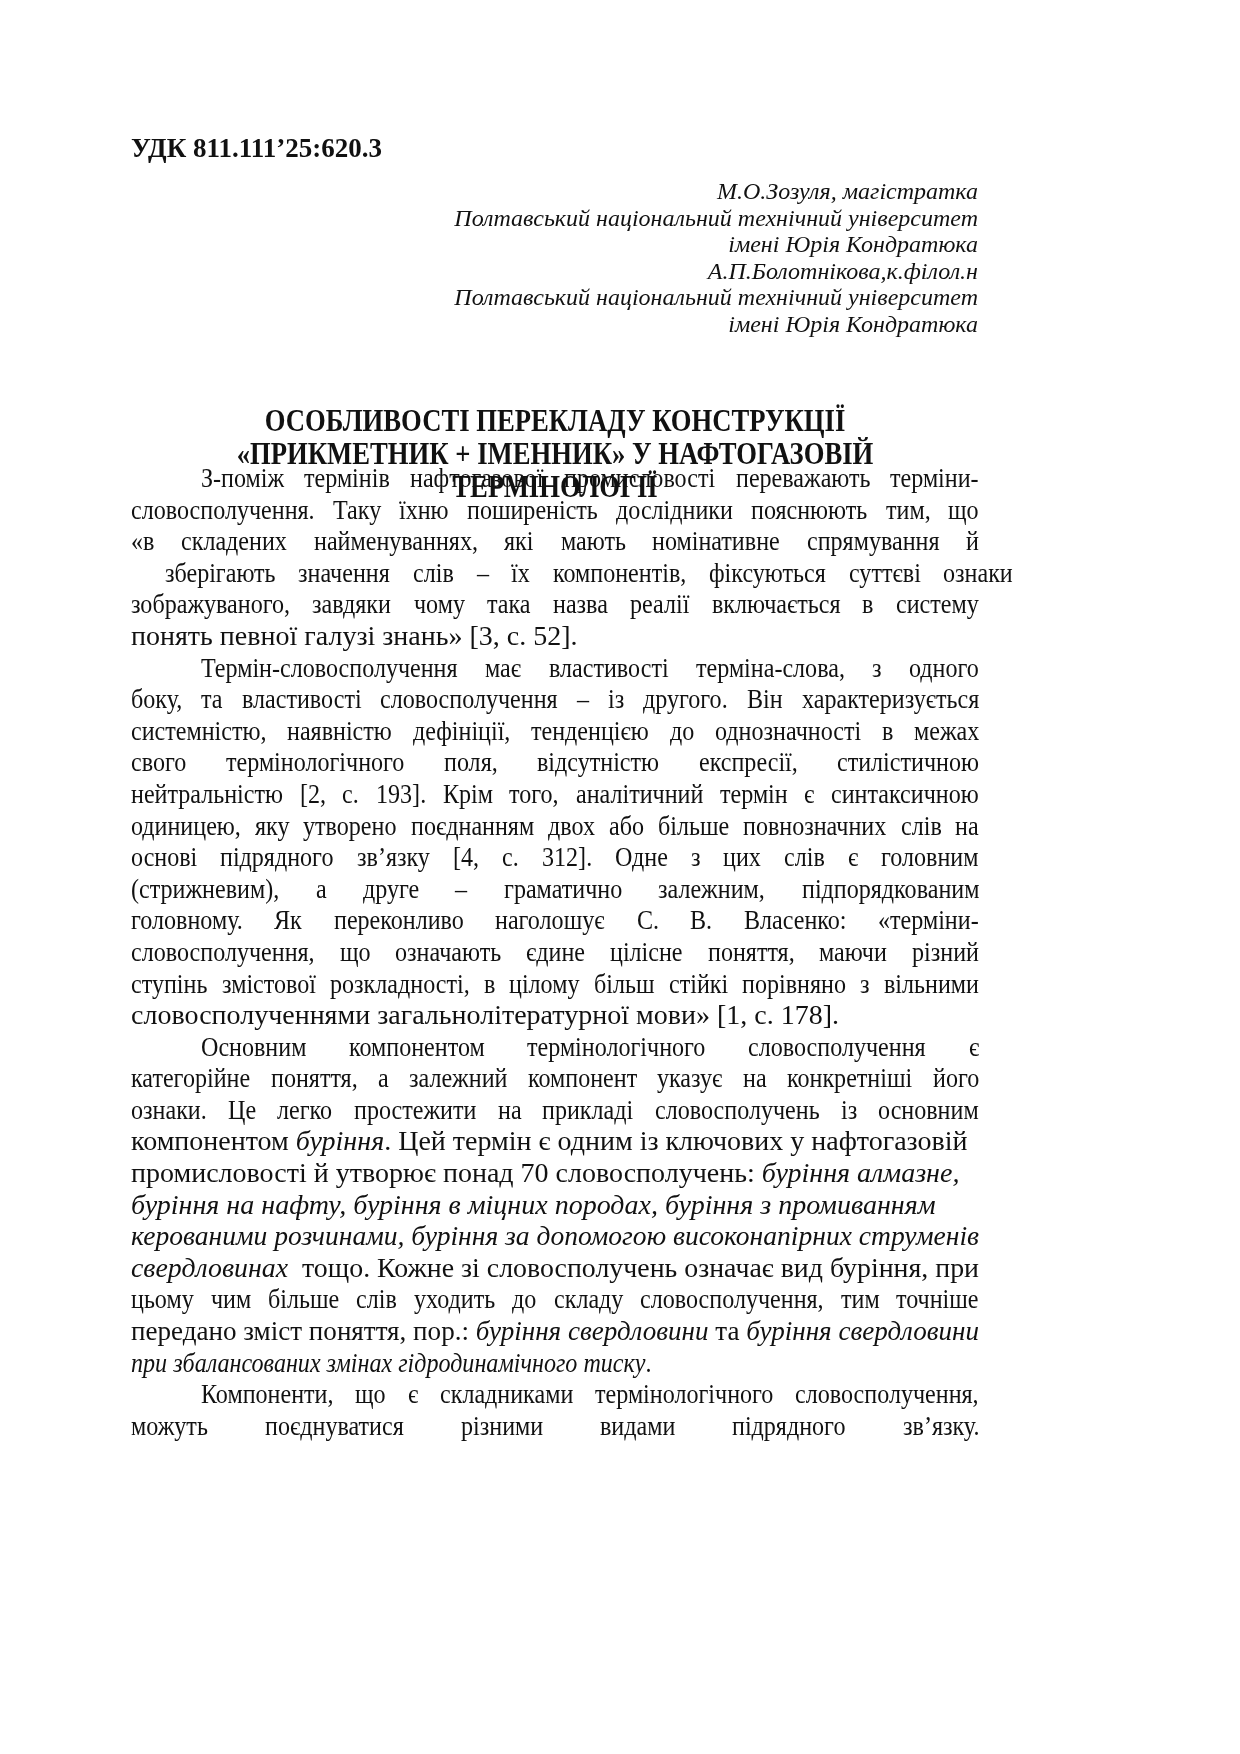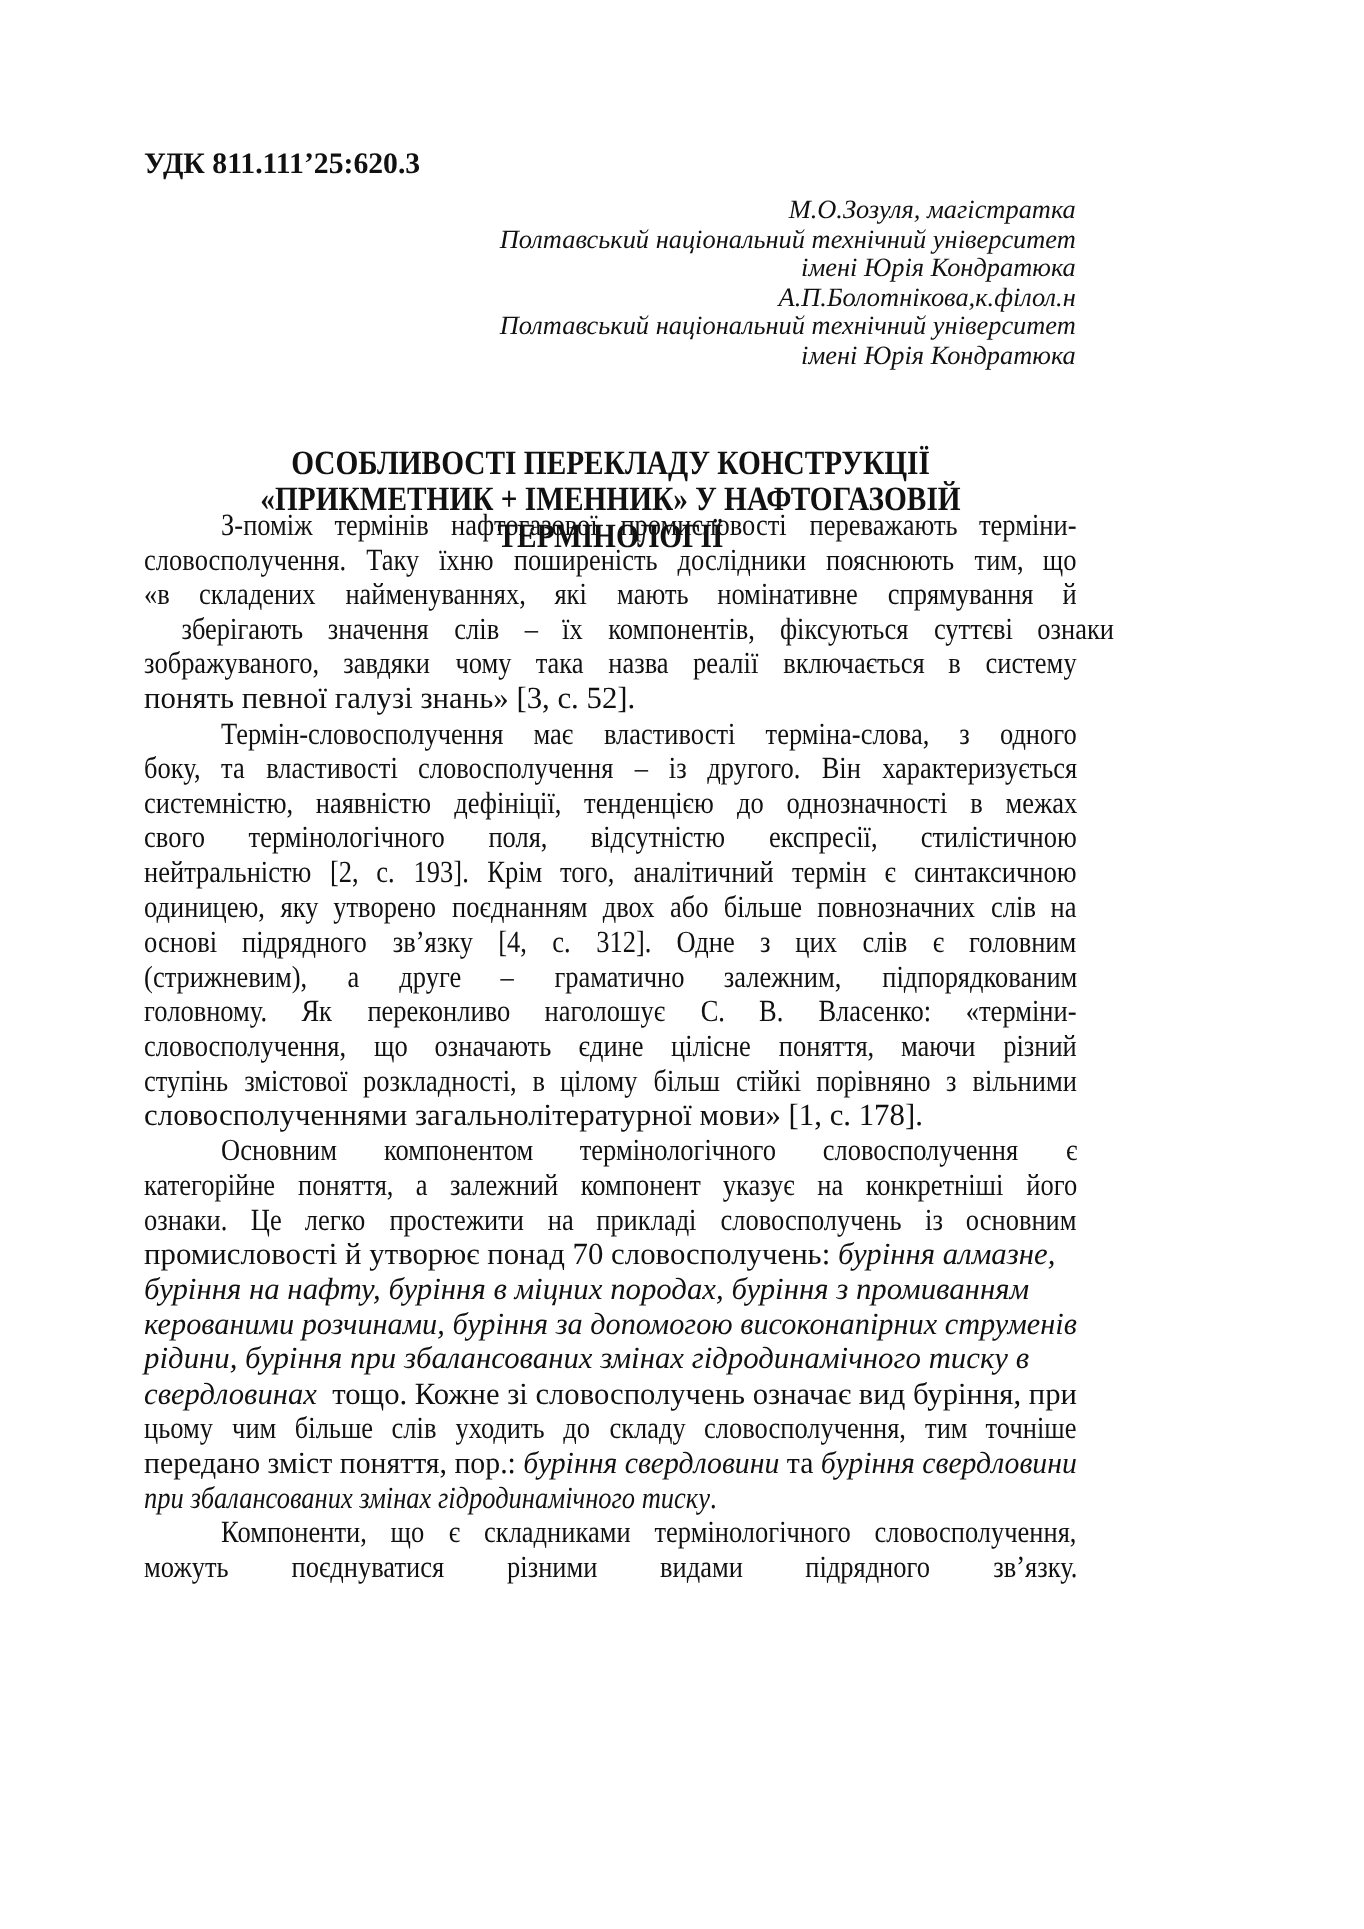--- a/index.html
+++ b/index.html
@@ -250,24 +250,24 @@
           <span class="sq" style="transform: scaleX(0.86); width: 75.7338px; overflow: visible;">ознаки.</span>
           <span class="sq" style="transform: scaleX(0.86); width: 28.0844px; overflow: visible;">Це</span>
           <span class="sq" style="transform: scaleX(0.86); width: 55.1072px; overflow: visible;">легко</span>
           <span class="sq" style="transform: scaleX(0.86); width: 122.402px; overflow: visible;">простежити</span>
           <span class="sq" style="transform: scaleX(0.86); width: 23.5828px; overflow: visible;">на</span>
           <span class="sq" style="transform: scaleX(0.86); width: 91.16px; overflow: visible;">прикладі</span>
           <span class="sq" style="transform: scaleX(0.86); width: 164.609px; overflow: visible;">словосполучень</span>
           <span class="sq" style="transform: scaleX(0.86); width: 16.2056px; overflow: visible;">із</span>
           <span class="sq" style="transform: scaleX(0.86); width: 100.647px; overflow: visible;">основним</span>
         </span>
+      <span class="ln"><span class="sq" style="transform: scaleX(1);"><span>компонентом </span><i>буріння</i><span>. Цей термін є одним із ключових у нафтогазовій</span></span></span>
       <span class="ln"><span class="sq" style="transform: scaleX(1);"><span>промисловості й утворює понад 70 словосполучень: </span><i>буріння алмазне,</i></span></span>
       <span class="ln"><span class="sq" style="transform: scaleX(1);"><i>буріння на нафту, буріння в міцних породах, буріння з промиванням</i></span></span>
       <span class="ln"><span class="sq" style="transform: scaleX(0.983991);"><i>керованими розчинами, буріння за допомогою високонапірних струменів</i></span></span>
-      <span class="ln"><span class="sq" style="transform: scaleX(1);"><i>рідини, буріння при збалансованих змінах гідродинамічного тиску в</i></span></span>
       <span class="ln"><span class="sq" style="transform: scaleX(0.99536);"><i>свердловинах</i><span style="white-space:pre">  тощо. Кожне зі словосполучень означає вид буріння, при</span></span></span>
       <span class="ln j" style="width: 848px; box-sizing: border-box;">
           <span class="sq" style="transform: scaleX(0.86); width: 62.7397px; overflow: visible;">цьому</span>
           <span class="sq" style="transform: scaleX(0.86); width: 40.2453px; overflow: visible;">чим</span>
           <span class="sq" style="transform: scaleX(0.86); width: 71.1784px; overflow: visible;">більше</span>
           <span class="sq" style="transform: scaleX(0.86); width: 40.7694px; overflow: visible;">слів</span>
           <span class="sq" style="transform: scaleX(0.86); width: 81.1625px; overflow: visible;">уходить</span>
           <span class="sq" style="transform: scaleX(0.86); width: 24.295px; overflow: visible;">до</span>
           <span class="sq" style="transform: scaleX(0.86); width: 69.3912px; overflow: visible;">складу</span>
           <span class="sq" style="transform: scaleX(0.86); width: 183.61px; overflow: visible;">словосполучення,</span>

